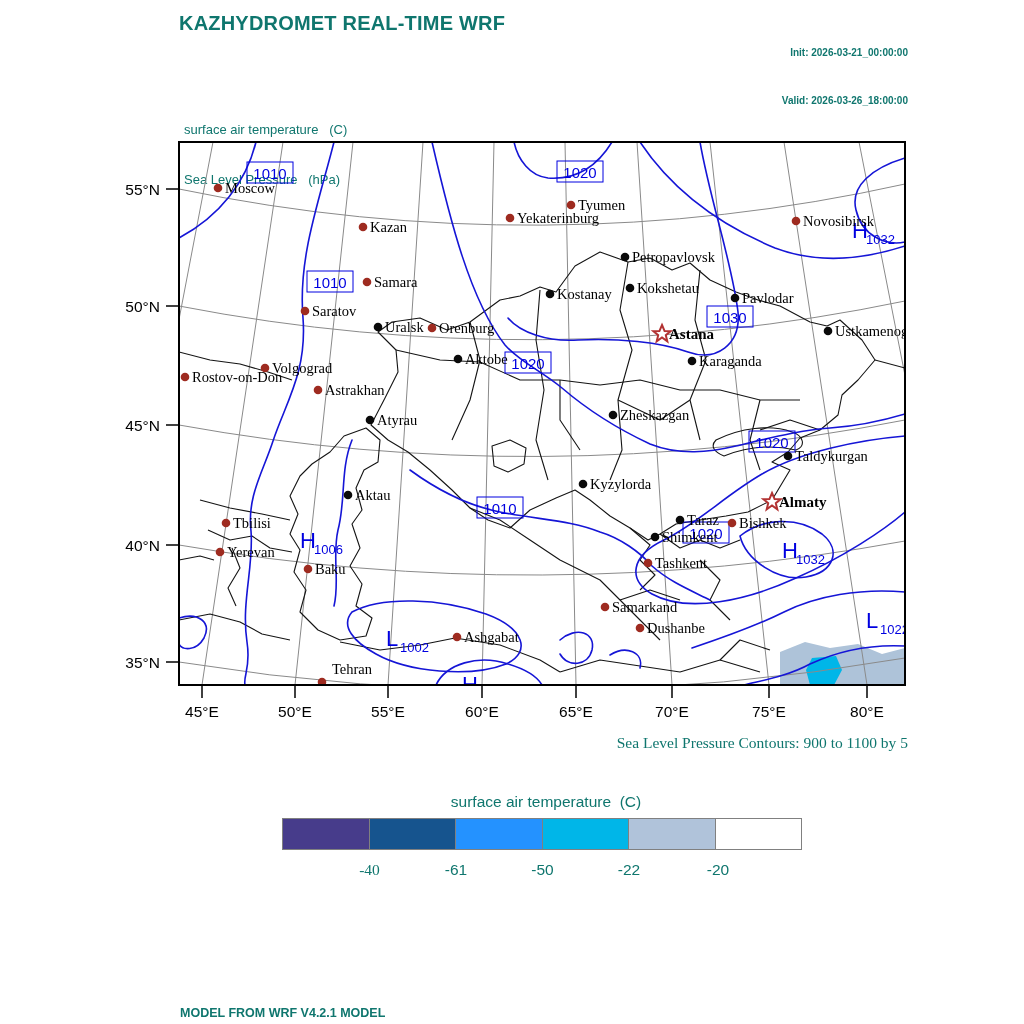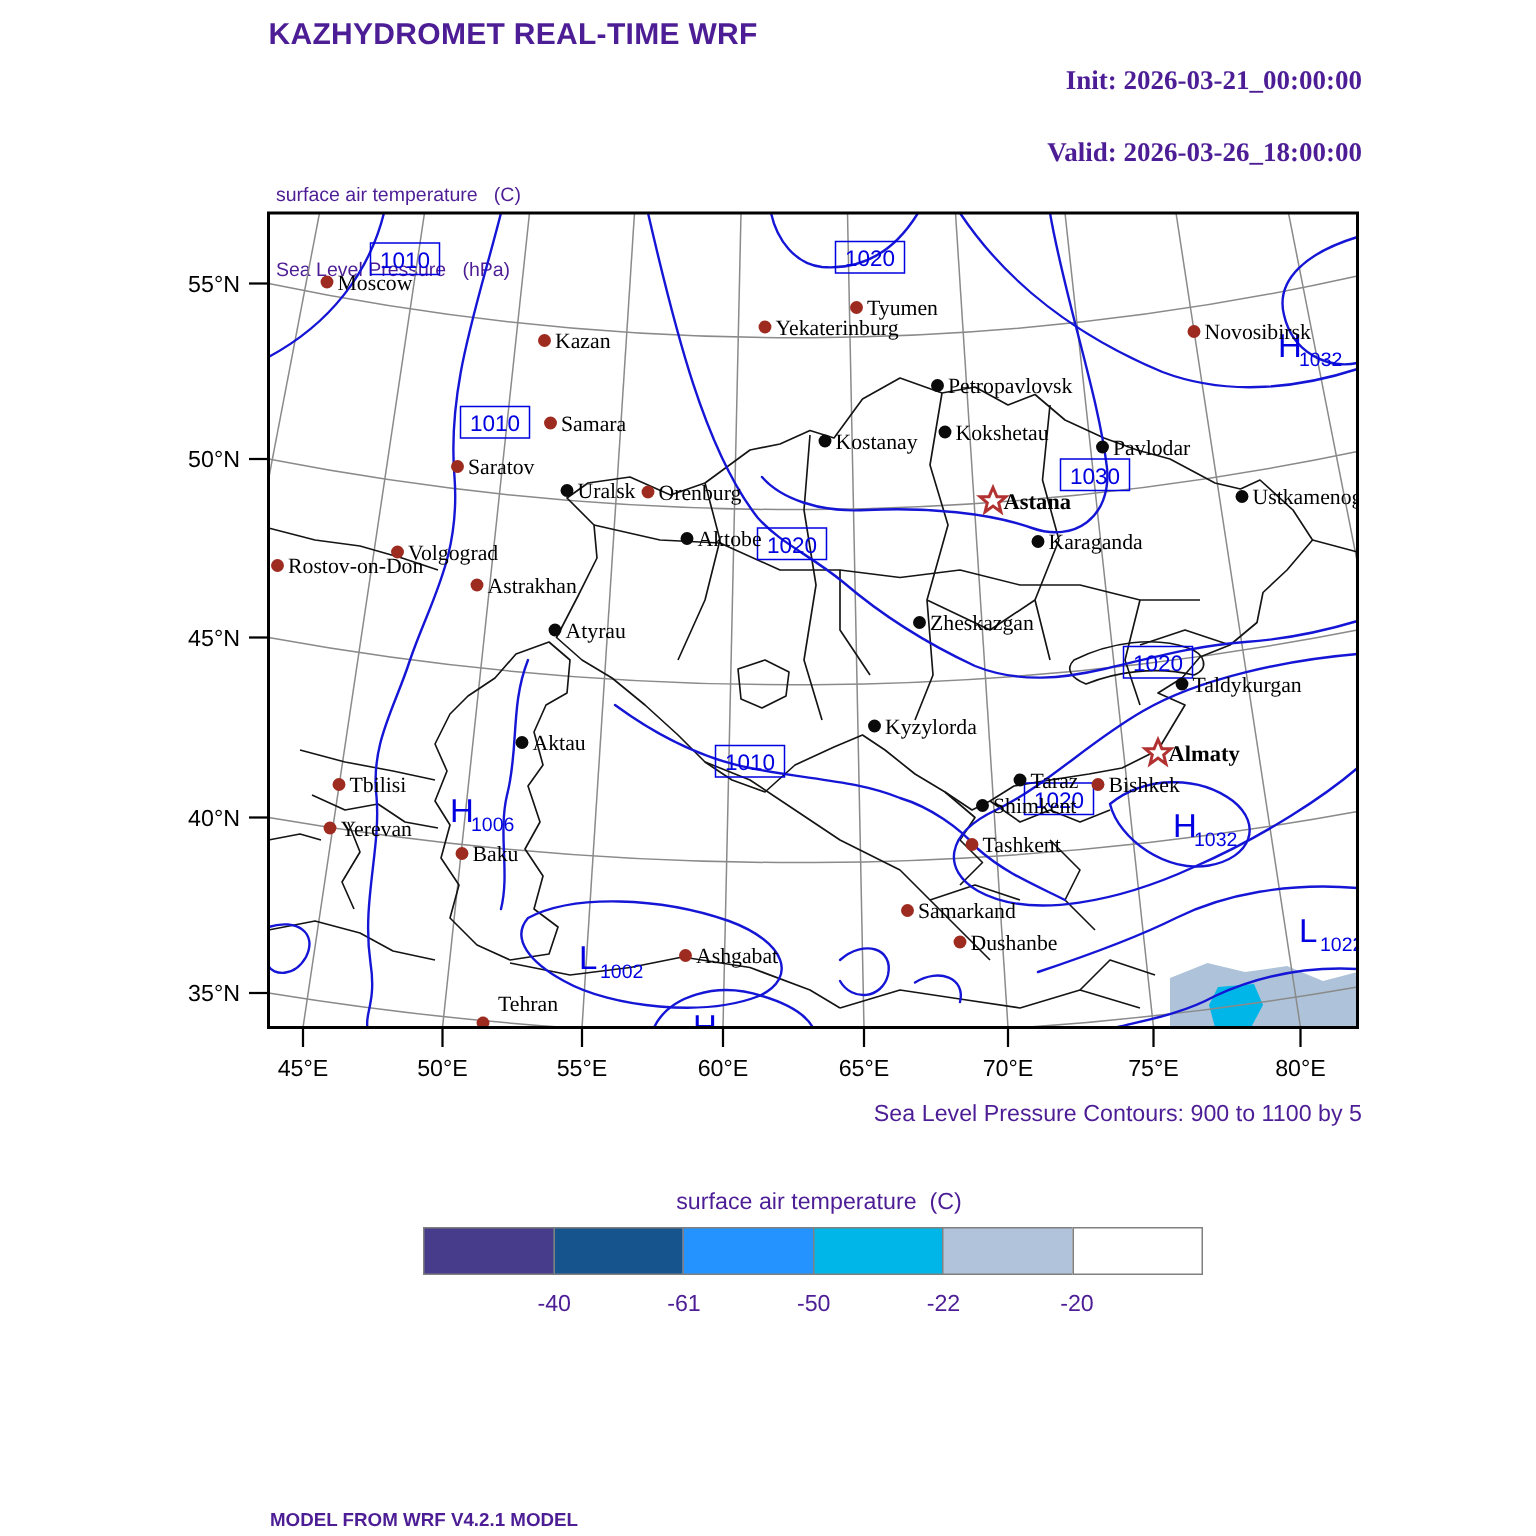--- a/index.html
+++ b/index.html
@@ -1,22 +1,22 @@
 <!DOCTYPE html>
 <html><head>
 <meta charset="utf-8">
 <style>
   html,body{margin:0;padding:0;background:#ffffff;}
   #page{position:relative;width:1024px;height:1024px;background:#fff;overflow:hidden;
-        font-family:"Liberation Sans",sans-serif;color:#4c1d95;}
+        font-family:"Liberation Sans",sans-serif;color:#0f766e;}
   .abs{position:absolute;}
   #title{left:179px;top:12px;font-size:20px;font-weight:bold;letter-spacing:.2px;white-space:pre;}
-  #initblock{right:116px;top:13px;text-align:right;font-size:18px;font-weight:bold;line-height:16px;white-space:pre;font-family:Liberation Serif, serif;}
+  #initblock{right:116px;top:13px;text-align:right;font-size:10px;font-weight:bold;line-height:16px;white-space:pre;}
   #fieldlabels{left:184px;top:89px;font-size:13px;line-height:16.5px;white-space:pre;}
-  #caption{right:116px;top:734px;font-size:15.5px;white-space:pre;}
+  #caption{right:116px;top:734px;font-size:15.5px;white-space:pre;font-family:Liberation Serif, serif;}
   #cbar-title{left:283px;width:526px;top:793px;text-align:center;font-size:15.5px;white-space:pre;}
   #cbar{left:283px;top:818px;display:flex;}
   .cbar-cell{width:87.5px;height:32px;border:1px solid #808080;margin-left:-1px;box-sizing:border-box;}
   .cbar-tick{position:absolute;top:861px;width:70px;text-align:center;font-size:15.5px;}
   #footer{left:180px;top:973px;font-size:12.5px;font-weight:bold;line-height:16px;white-space:pre;}
   svg text{font-family:"Liberation Sans",sans-serif;}
   text.city{font-family:"Liberation Serif",serif;font-size:14.5px;}
   text.city.b{font-weight:bold;font-size:15px;}
   text.plab{font-size:15px;}
   text.axis{font-size:15.5px;}
@@ -364,21 +364,21 @@
   <div class="abs" id="cbar-title">surface air temperature  (C)</div>
   <div class="abs" id="cbar">
       <div class="cbar-cell" style="background: rgb(71, 60, 139);"></div>
       <div class="cbar-cell" style="background: rgb(22, 84, 142);"></div>
       <div class="cbar-cell" style="background: rgb(36, 146, 255);"></div>
       <div class="cbar-cell" style="background: rgb(0, 182, 232);"></div>
       <div class="cbar-cell" style="background: rgb(176, 195, 218);"></div>
       <div class="cbar-cell" style="background: rgb(255, 255, 255);"></div>
     </div>
   <div id="cbar-ticks">
-      <div class="cbar-tick abs" style="left: 334.5px;">-40</div>
+      <div class="cbar-tick abs" style="left: 334.5px; font-family: Liberation Serif, serif;">-40</div>
       <div class="cbar-tick abs" style="left: 421px;">-61</div>
       <div class="cbar-tick abs" style="left: 507.5px;">-50</div>
       <div class="cbar-tick abs" style="left: 594px;">-22</div>
       <div class="cbar-tick abs" style="left: 683px;">-20</div>
     </div>
 
   <div class="abs" id="footer">
     <div>MODEL FROM WRF V4.2.1 MODEL</div>
     
   </div>

